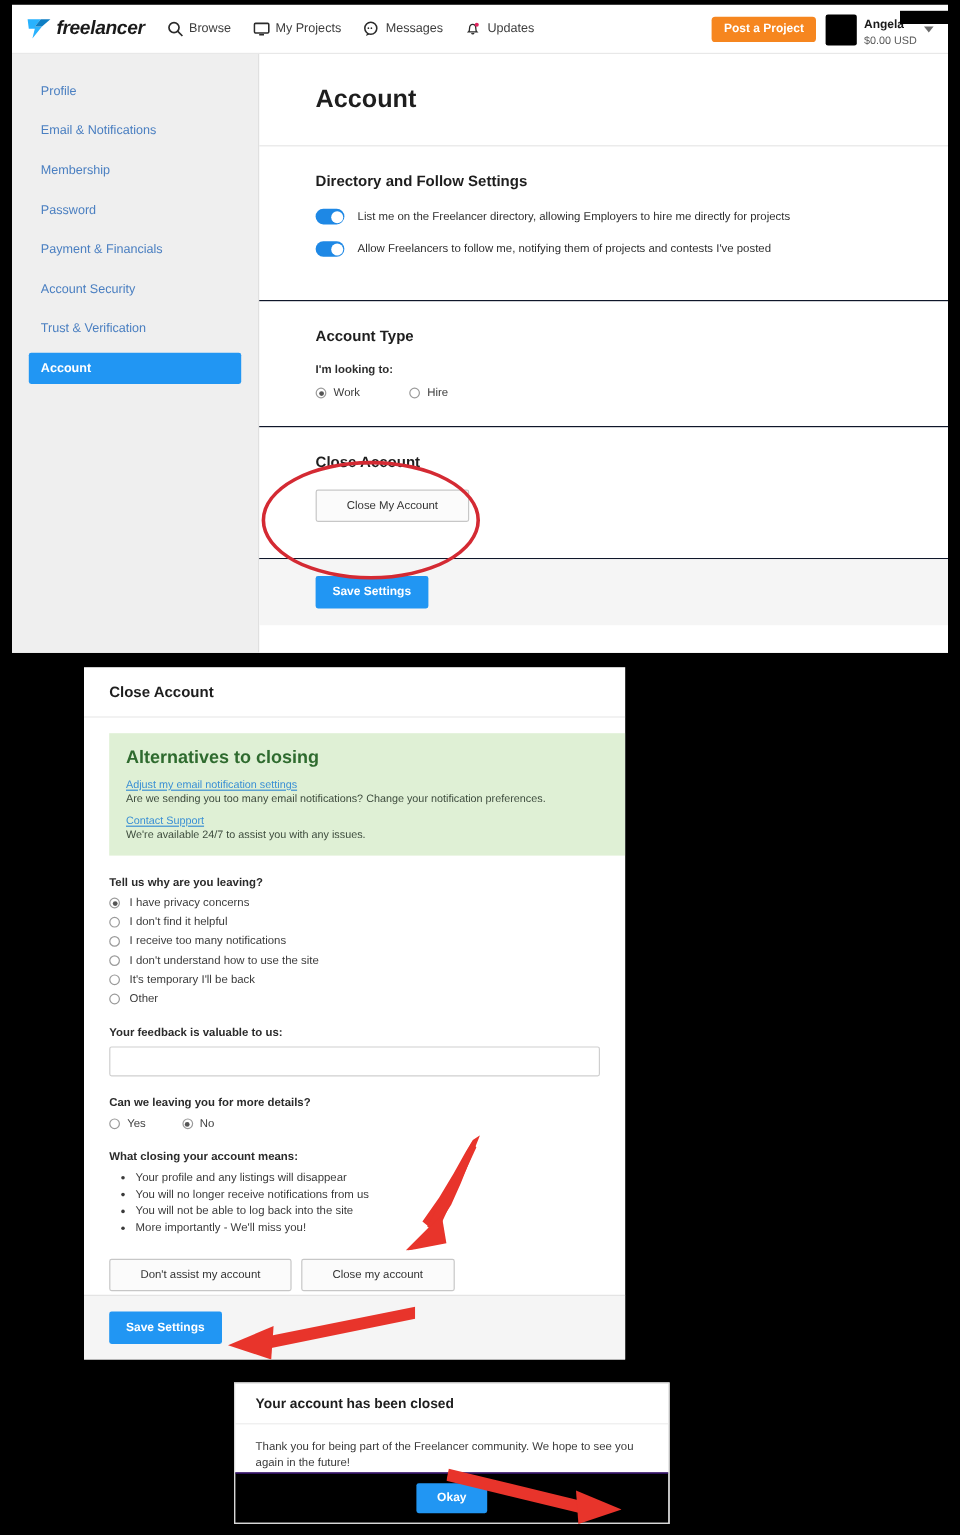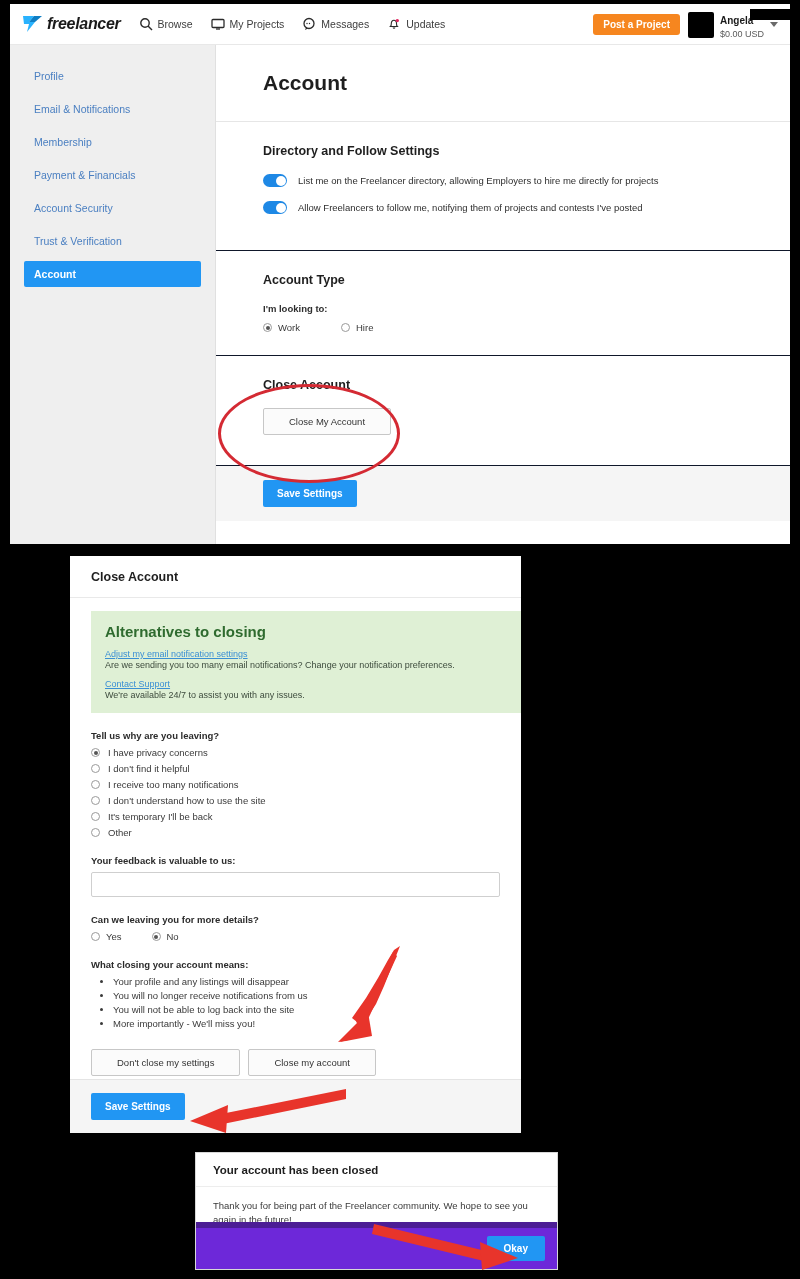--- a/index.html
+++ b/index.html
@@ -129,22 +129,22 @@
   
   #panel3 {
     position: absolute; left: 195px; top: 1152px;
     width: 363px; height: 118px;
     background: #ffffff; border: 1px solid #d8d8d8; overflow: hidden;
   }
   .conf-head { padding: 11px 0 10px 17px; border-bottom: 1px solid #ededed; }
   .conf-head h2 { margin: 0; font-size: 11.5px; font-weight: bold; color: #1e1e1e; }
   .conf-body { padding: 12px 22px 12px 17px; font-size: 9.5px; color: #3a3a3a; line-height: 1.5; }
   .conf-foot {
-    position: absolute; left: 0; bottom: 0; width: 100%; background: #6d28d9;
-    border-top: 6px solid #4c1d95; padding: 8px 12px; display: flex; justify-content: flex-end;
+    position: absolute; left: 0; bottom: 0; width: 100%; background: #000000;
+    border-top: 1px solid #4c1d95; padding: 8px 12px; display: flex; justify-content: center;
   }
   .btn-okay {
     background: #2196f3; border: none; border-radius: 2px; color: #fff;
     font-size: 10px; font-weight: bold; padding: 7px 17px; cursor: pointer;
   }
 
   
   .arrow { position: absolute; pointer-events: none; }
 </style>
 </head>
@@ -219,20 +219,21 @@
           <span class="caret-dn"></span>
         </div>
       </div>
     </div>
 
     <div class="page-body">
       <div class="sidebar">
         <div class="side-item">Profile</div>
         <div class="side-item">Email &amp; Notifications</div>
         <div class="side-item">Membership</div>
+        <div class="side-item">Password</div>
         <div class="side-item">Payment &amp; Financials</div>
         <div class="side-item">Account Security</div>
         <div class="side-item">Trust &amp; Verification</div>
         <div class="side-item active">Account</div>
       </div>
 
       <div class="content-card">
         <div class="card-title">Account</div>
         <div class="card-title-rule"></div>
 
@@ -340,21 +341,21 @@
 
       <div class="q-label">What closing your account means:</div>
       <ul class="means-list">
         <li>Your profile and any listings will disappear</li>
         <li>You will no longer receive notifications from us</li>
         <li>You will not be able to log back into the site</li>
         <li>More importantly - We'll miss you!</li>
       </ul>
 
       <div class="modal-btn-row">
-        <button class="btn-plain">Don't close my settings</button>
+        <button class="btn-plain">Don't assist my account</button>
         <button class="btn-plain">Close my account</button>
       </div>
     </div>
 
     <div class="modal-foot">
       <button class="btn-primary">Save Settings</button>
     </div>
   </div>
 
   <svg class="arrow" style="left:296px; top:946px;" width="104" height="96" viewBox="0 0 104 96">

